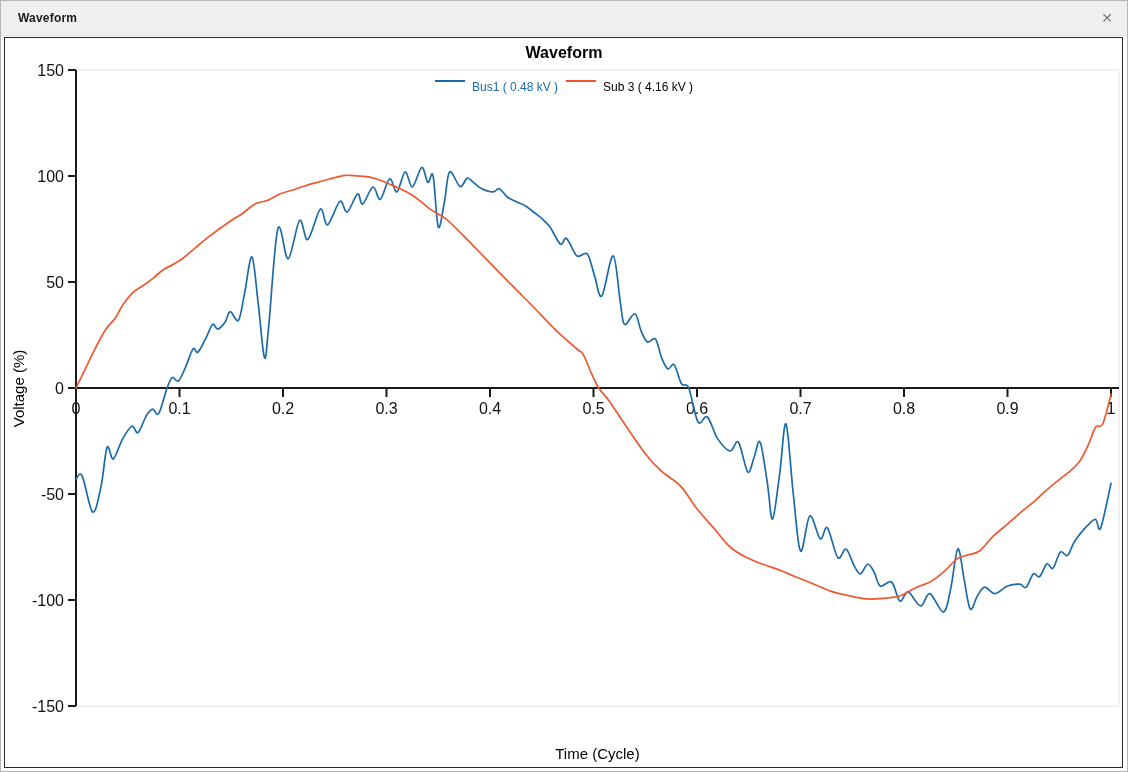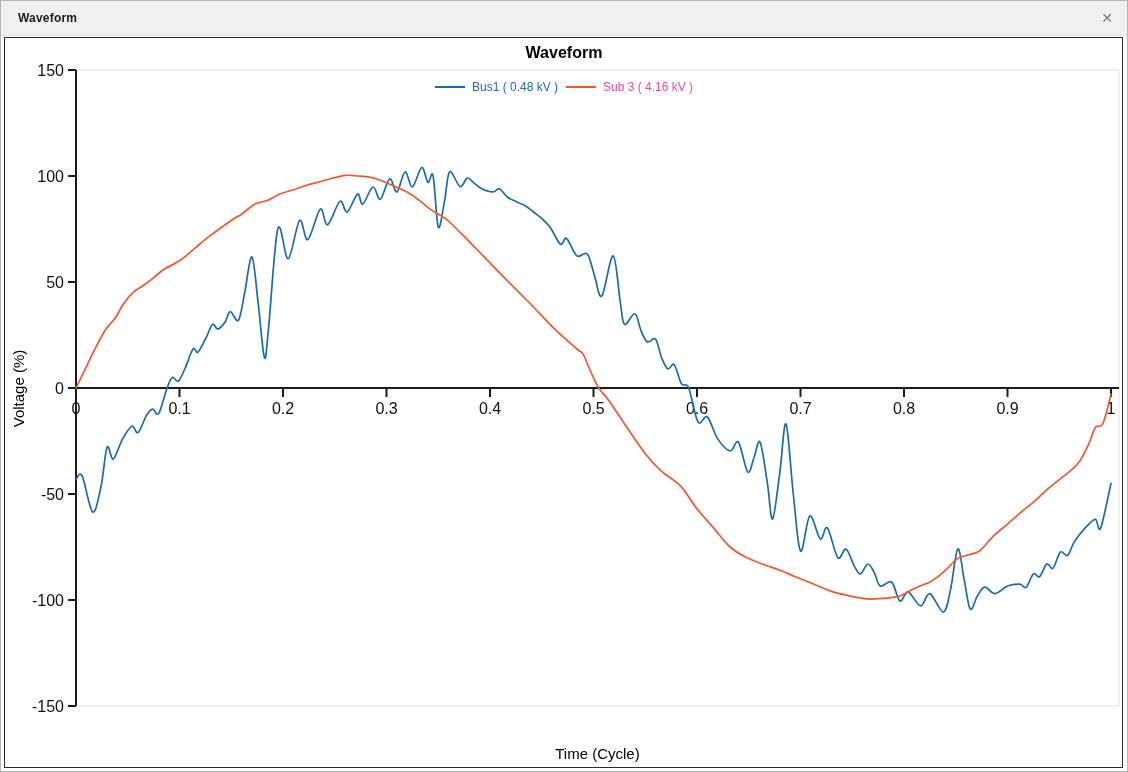--- a/index.html
+++ b/index.html
@@ -27,21 +27,21 @@
     box-sizing:border-box;border:1px solid #2b2b2b;background:#ffffff;z-index:1;
   }
   .chart-title{
     position:absolute;left:0;top:44px;width:1128px;text-align:center;
     font-size:16px;font-weight:700;color:#000000;z-index:3;
   }
   .legend{
     position:absolute;left:0;top:80px;width:1128px;
     display:flex;justify-content:center;align-items:center;gap:8px;z-index:3;
   }
-  .legend-item{display:flex;align-items:center;gap:7px;}
+  .legend-item{display:flex;align-items:flex-start;gap:7px;}
   .legend-swatch{width:30px;height:0;border-top:2px solid #000;}
   .legend-label{font-size:12px;}
   .y-axis-title{
     position:absolute;left:-27px;top:380px;width:90px;text-align:center;
     transform:rotate(-90deg);transform-origin:center;
     font-size:15px;color:#000;z-index:3;
   }
   .x-axis-title{
     position:absolute;left:0;top:745px;width:1195px;text-align:center;
     font-size:15px;color:#000;z-index:3;
@@ -63,21 +63,21 @@
 
 <div class="chart-title">Waveform</div>
 
 <div class="legend">
   <div class="legend-item">
     <span class="legend-swatch" style="border-top-color: rgb(28, 107, 168);"></span>
     <span class="legend-label" style="color: rgb(28, 107, 168);">Bus1 ( 0.48 kV )</span>
   </div>
   <div class="legend-item">
     <span class="legend-swatch" style="border-top-color: rgb(241, 87, 47);"></span>
-    <span class="legend-label" style="color: #ec4899;">Sub 3 ( 4.16 kV )</span>
+    <span class="legend-label" style="color: #000000;">Sub 3 ( 4.16 kV )</span>
   </div>
 </div>
 
 <div class="y-axis-title">Voltage (%)</div>
 <div class="x-axis-title">Time (Cycle)</div>
 
 <svg class="plot" width="1128" height="772" viewBox="0 0 1128 772">
     <path d="M76,70 H1119 V706 H76" fill="none" stroke="#e0e0e0" stroke-width="1"></path>
     <line x1="76" y1="70" x2="76" y2="706" stroke="#1a1a1a" stroke-width="2"></line>
     <line x1="76" y1="388" x2="1119" y2="388" stroke="#1a1a1a" stroke-width="2"></line>

